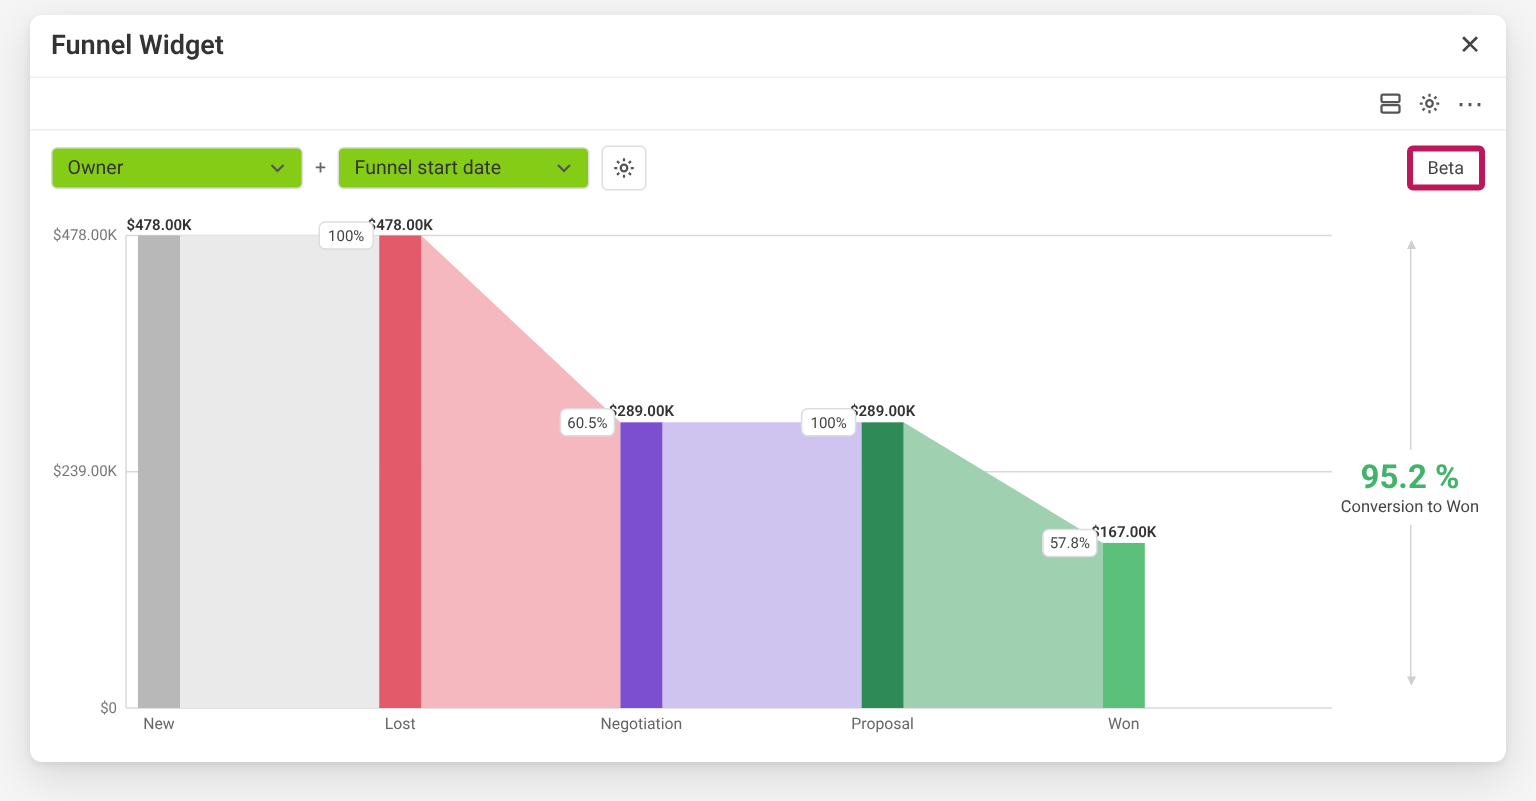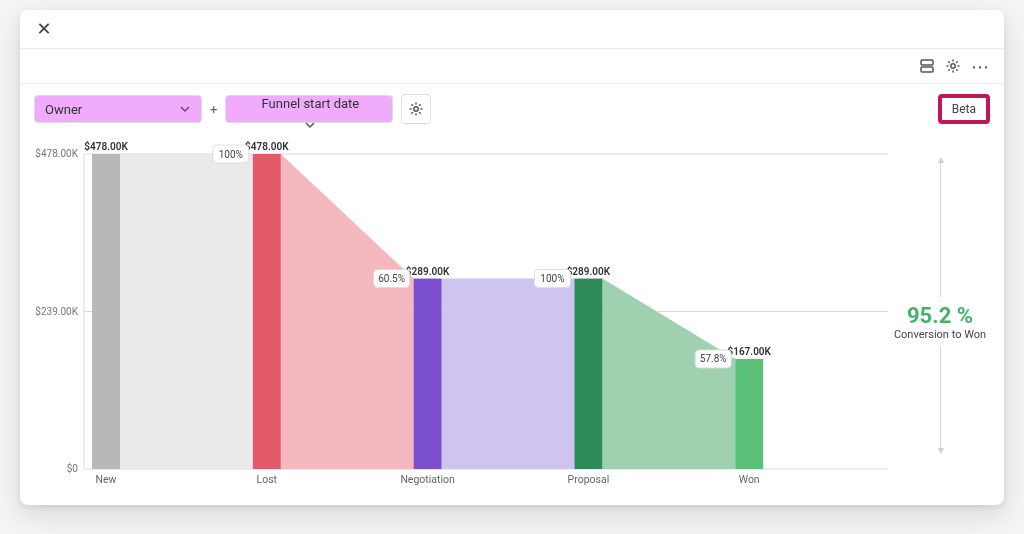--- a/index.html
+++ b/index.html
@@ -66,26 +66,26 @@
   }
   .filters-left { display: flex; align-items: center; gap: 8px; }
   .sel {
     display: flex; align-items: center; justify-content: space-between;
     border: 1px solid #ddd;
     border-radius: 4px;
     height: 26px;
     padding: 0 8px 0 10px;
     font-size: 13px;
     color: #333;
-    background: #f0abfc;
+    background: #84cc16;
     cursor: pointer;
     gap: 6px;
   }
   #sel-owner { width: 148px; }
-  #sel-fsd   { width: 148px; flex-direction: column; }
+  #sel-fsd   { width: 148px; }
   .plus-join {
     font-size: 13px; color: #666;
   }
   .cog-btn {
     width: 28px; height: 28px;
     border: 1px solid #ddd; border-radius: 4px;
     display:flex; align-items:center; justify-content:center;
     cursor:pointer;
   }
   .beta {
@@ -152,20 +152,21 @@
     color: #444;
   }
 
 </style>
 </head>
 <body>
 
 <div class="card">
 
   <div class="hdr">
+    <h1>Funnel Widget</h1>
     <div class="close-x">✕</div>
   </div>
 
   <div class="subbar">
     <span class="icon">
       <svg viewBox="0 0 16 16">
           <rect x="2" y="2" width="12" height="5" rx="1"></rect>
           <rect x="2" y="9" width="12" height="5" rx="1"></rect>
         </svg>
     </span>

